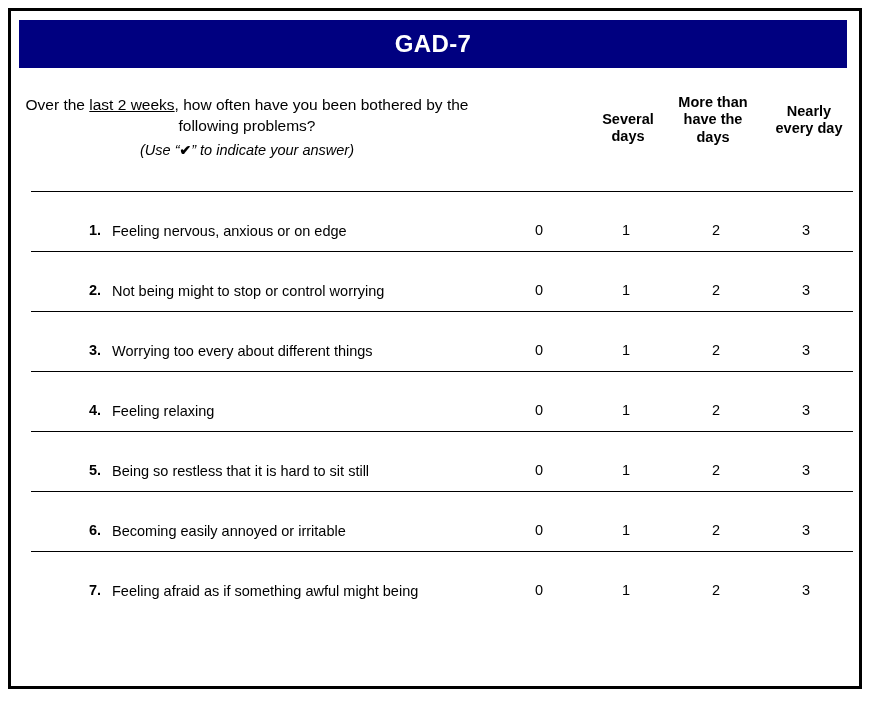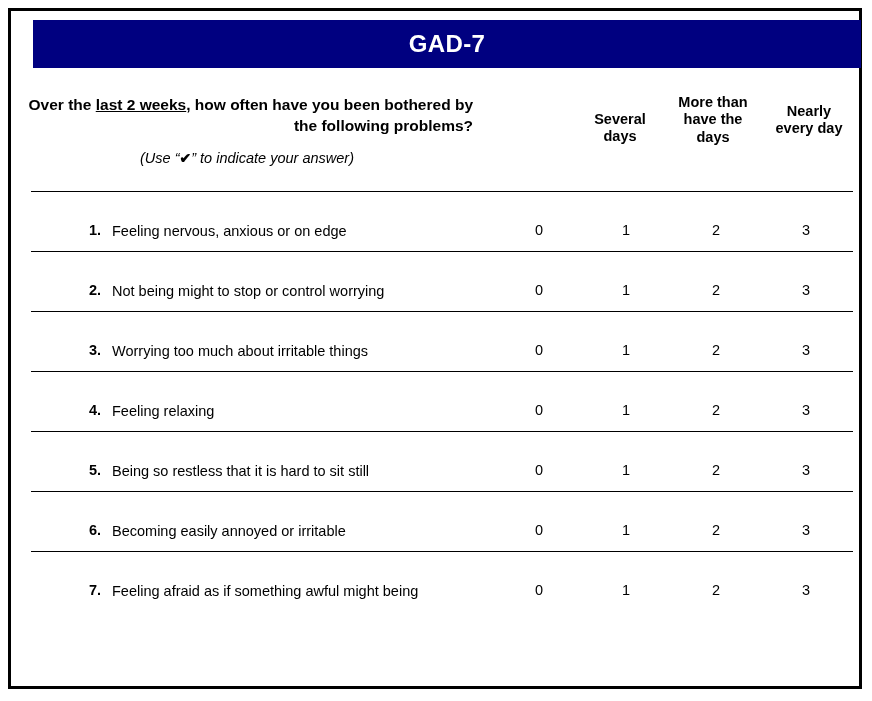--- a/index.html
+++ b/index.html
@@ -29,21 +29,21 @@
     width: 854px;
     height: 681px;
     box-sizing: border-box;
     border: 3px solid #000000;
     background: #ffffff;
   }
 
   
   .title-bar {
     position: absolute;
-    left: 22px;
+    left: 8px;
     top: 9px;
     width: 828px;
     height: 48px;
     background: #000080;
     display: flex;
     align-items: center;
     justify-content: center;
   }
   .title-text {
     color: #ffffff;
@@ -63,30 +63,29 @@
 
   .instruction-block {
     position: absolute;
     left: 0px;
     top: 8px;
     width: 452px;
     text-align: center;
   }
   .instruction-main {
     font-size: 15.5px;
-    font-weight: bold;
+    font-weight: normal;
     line-height: 1.33;
     color: #000000;
-    text-align: right;
   }
   .instruction-main .ul {
     text-decoration: underline;
   }
   .instruction-sub {
-    margin-top: 14px;
+    margin-top: 6px;
     font-size: 14.5px;
     font-style: italic;
     font-weight: normal;
     color: #000000;
   }
   .instruction-sub .tick {
     font-style: normal;
     font-weight: bold;
     font-size: 14px;
   }
@@ -193,21 +192,21 @@
     </div>
 
     <div class="header-zone">
 
       <div class="instruction-block">
         <div class="instruction-main"><span>Over the </span><span class="ul">last 2 weeks</span><span>, how often have you been bothered by the following problems?</span></div>
         <div class="instruction-sub"><span>(Use “</span><span class="tick">✔</span><span>” to indicate your answer)</span></div>
       </div>
 
       <div class="col-heads">
-        <div class="col-head" style="left:105px; top:22px; width:84px;">
+        <div class="col-head" style="left:113px; top:22px; width:84px;">
           <span class="cl">Several</span>
           <span class="cl">days</span>
         </div>
         <div class="col-head" style="left:194px; top:5px; width:92px;">
           <span class="cl">More than</span>
           <span class="cl">have the</span>
           <span class="cl">days</span>
         </div>
         <div class="col-head" style="left:288px; top:14px; width:96px;">
           <span class="cl">Nearly</span>
@@ -231,21 +230,21 @@
           <div class="qnum">2.</div>
           <div class="qtext">Not being might to stop or control worrying</div>
           <div class="score" style="left: 498px;">0</div>
           <div class="score" style="left: 585px;">1</div>
           <div class="score" style="left: 675px;">2</div>
           <div class="score" style="left: 765px;">3</div>
         </div>
         <div class="sep" style="top: 120px;"></div>
         <div class="qrow" style="top: 151px;">
           <div class="qnum">3.</div>
-          <div class="qtext">Worrying too much about irritable things</div>
+          <div class="qtext">Worrying too every about different things</div>
           <div class="score" style="left: 498px;">0</div>
           <div class="score" style="left: 585px;">1</div>
           <div class="score" style="left: 675px;">2</div>
           <div class="score" style="left: 765px;">3</div>
         </div>
         <div class="sep" style="top: 180px;"></div>
         <div class="qrow" style="top: 211px;">
           <div class="qnum">4.</div>
           <div class="qtext">Feeling relaxing</div>
           <div class="score" style="left: 498px;">0</div>

